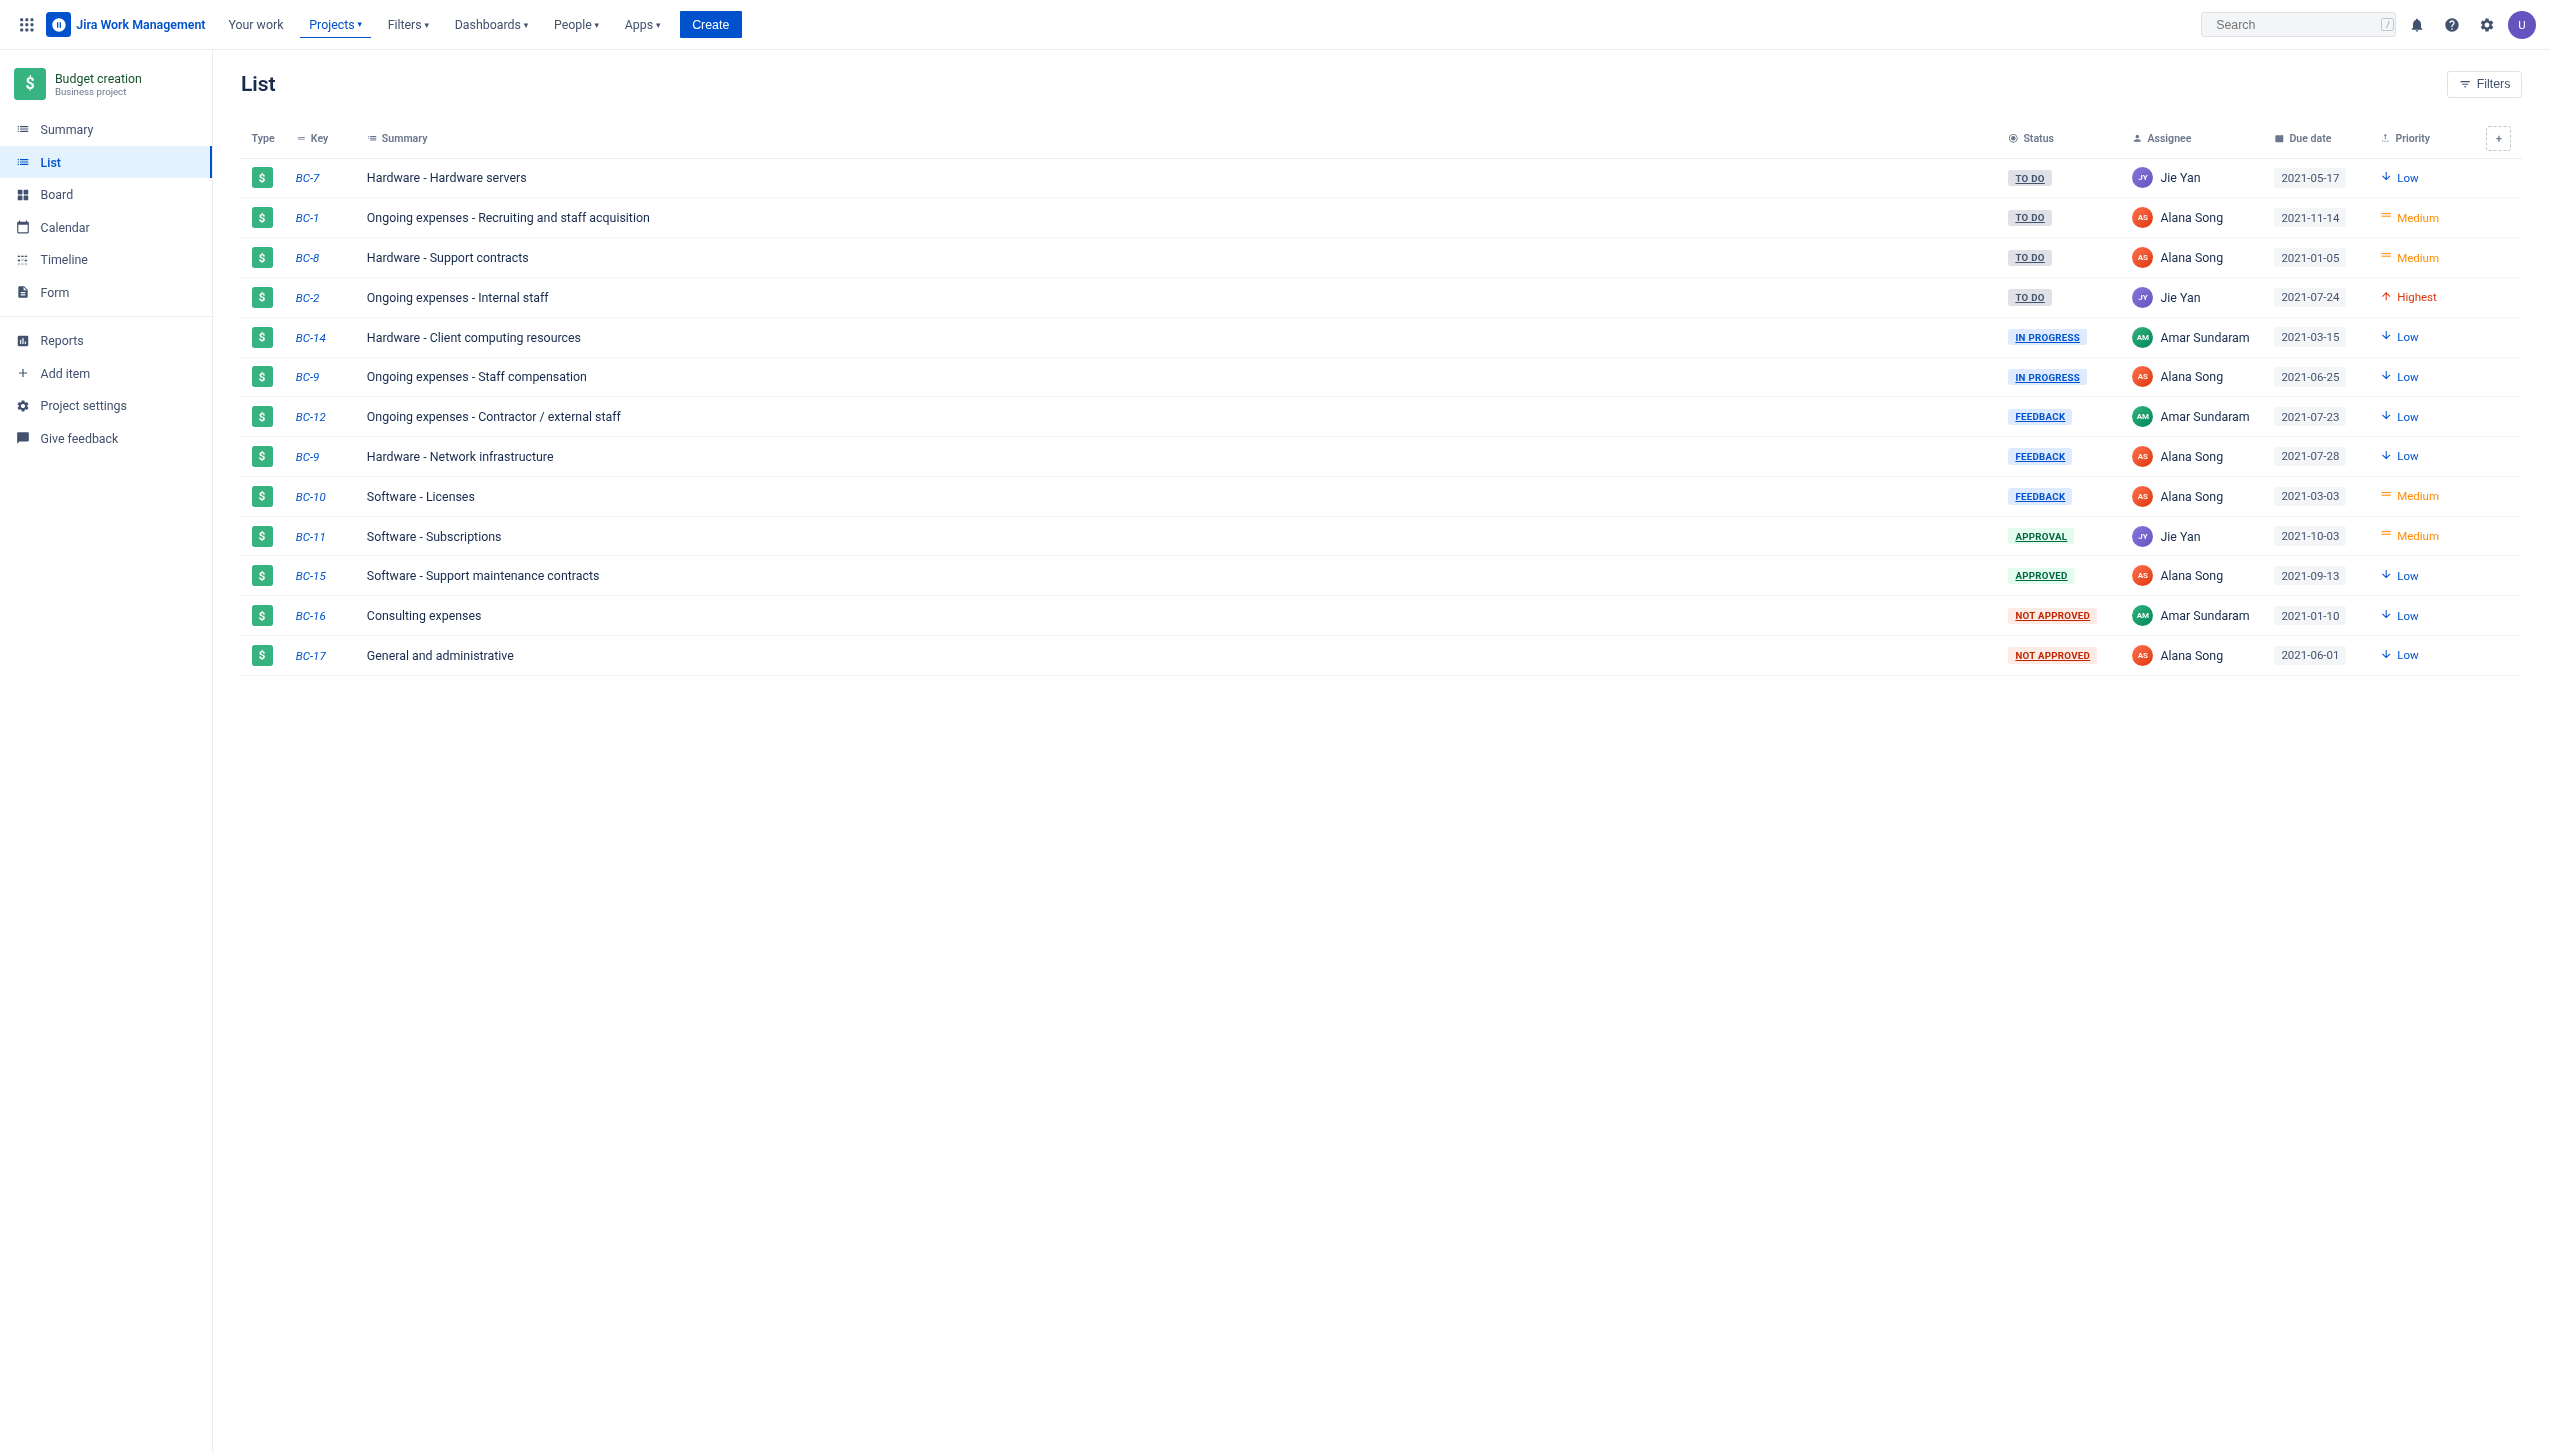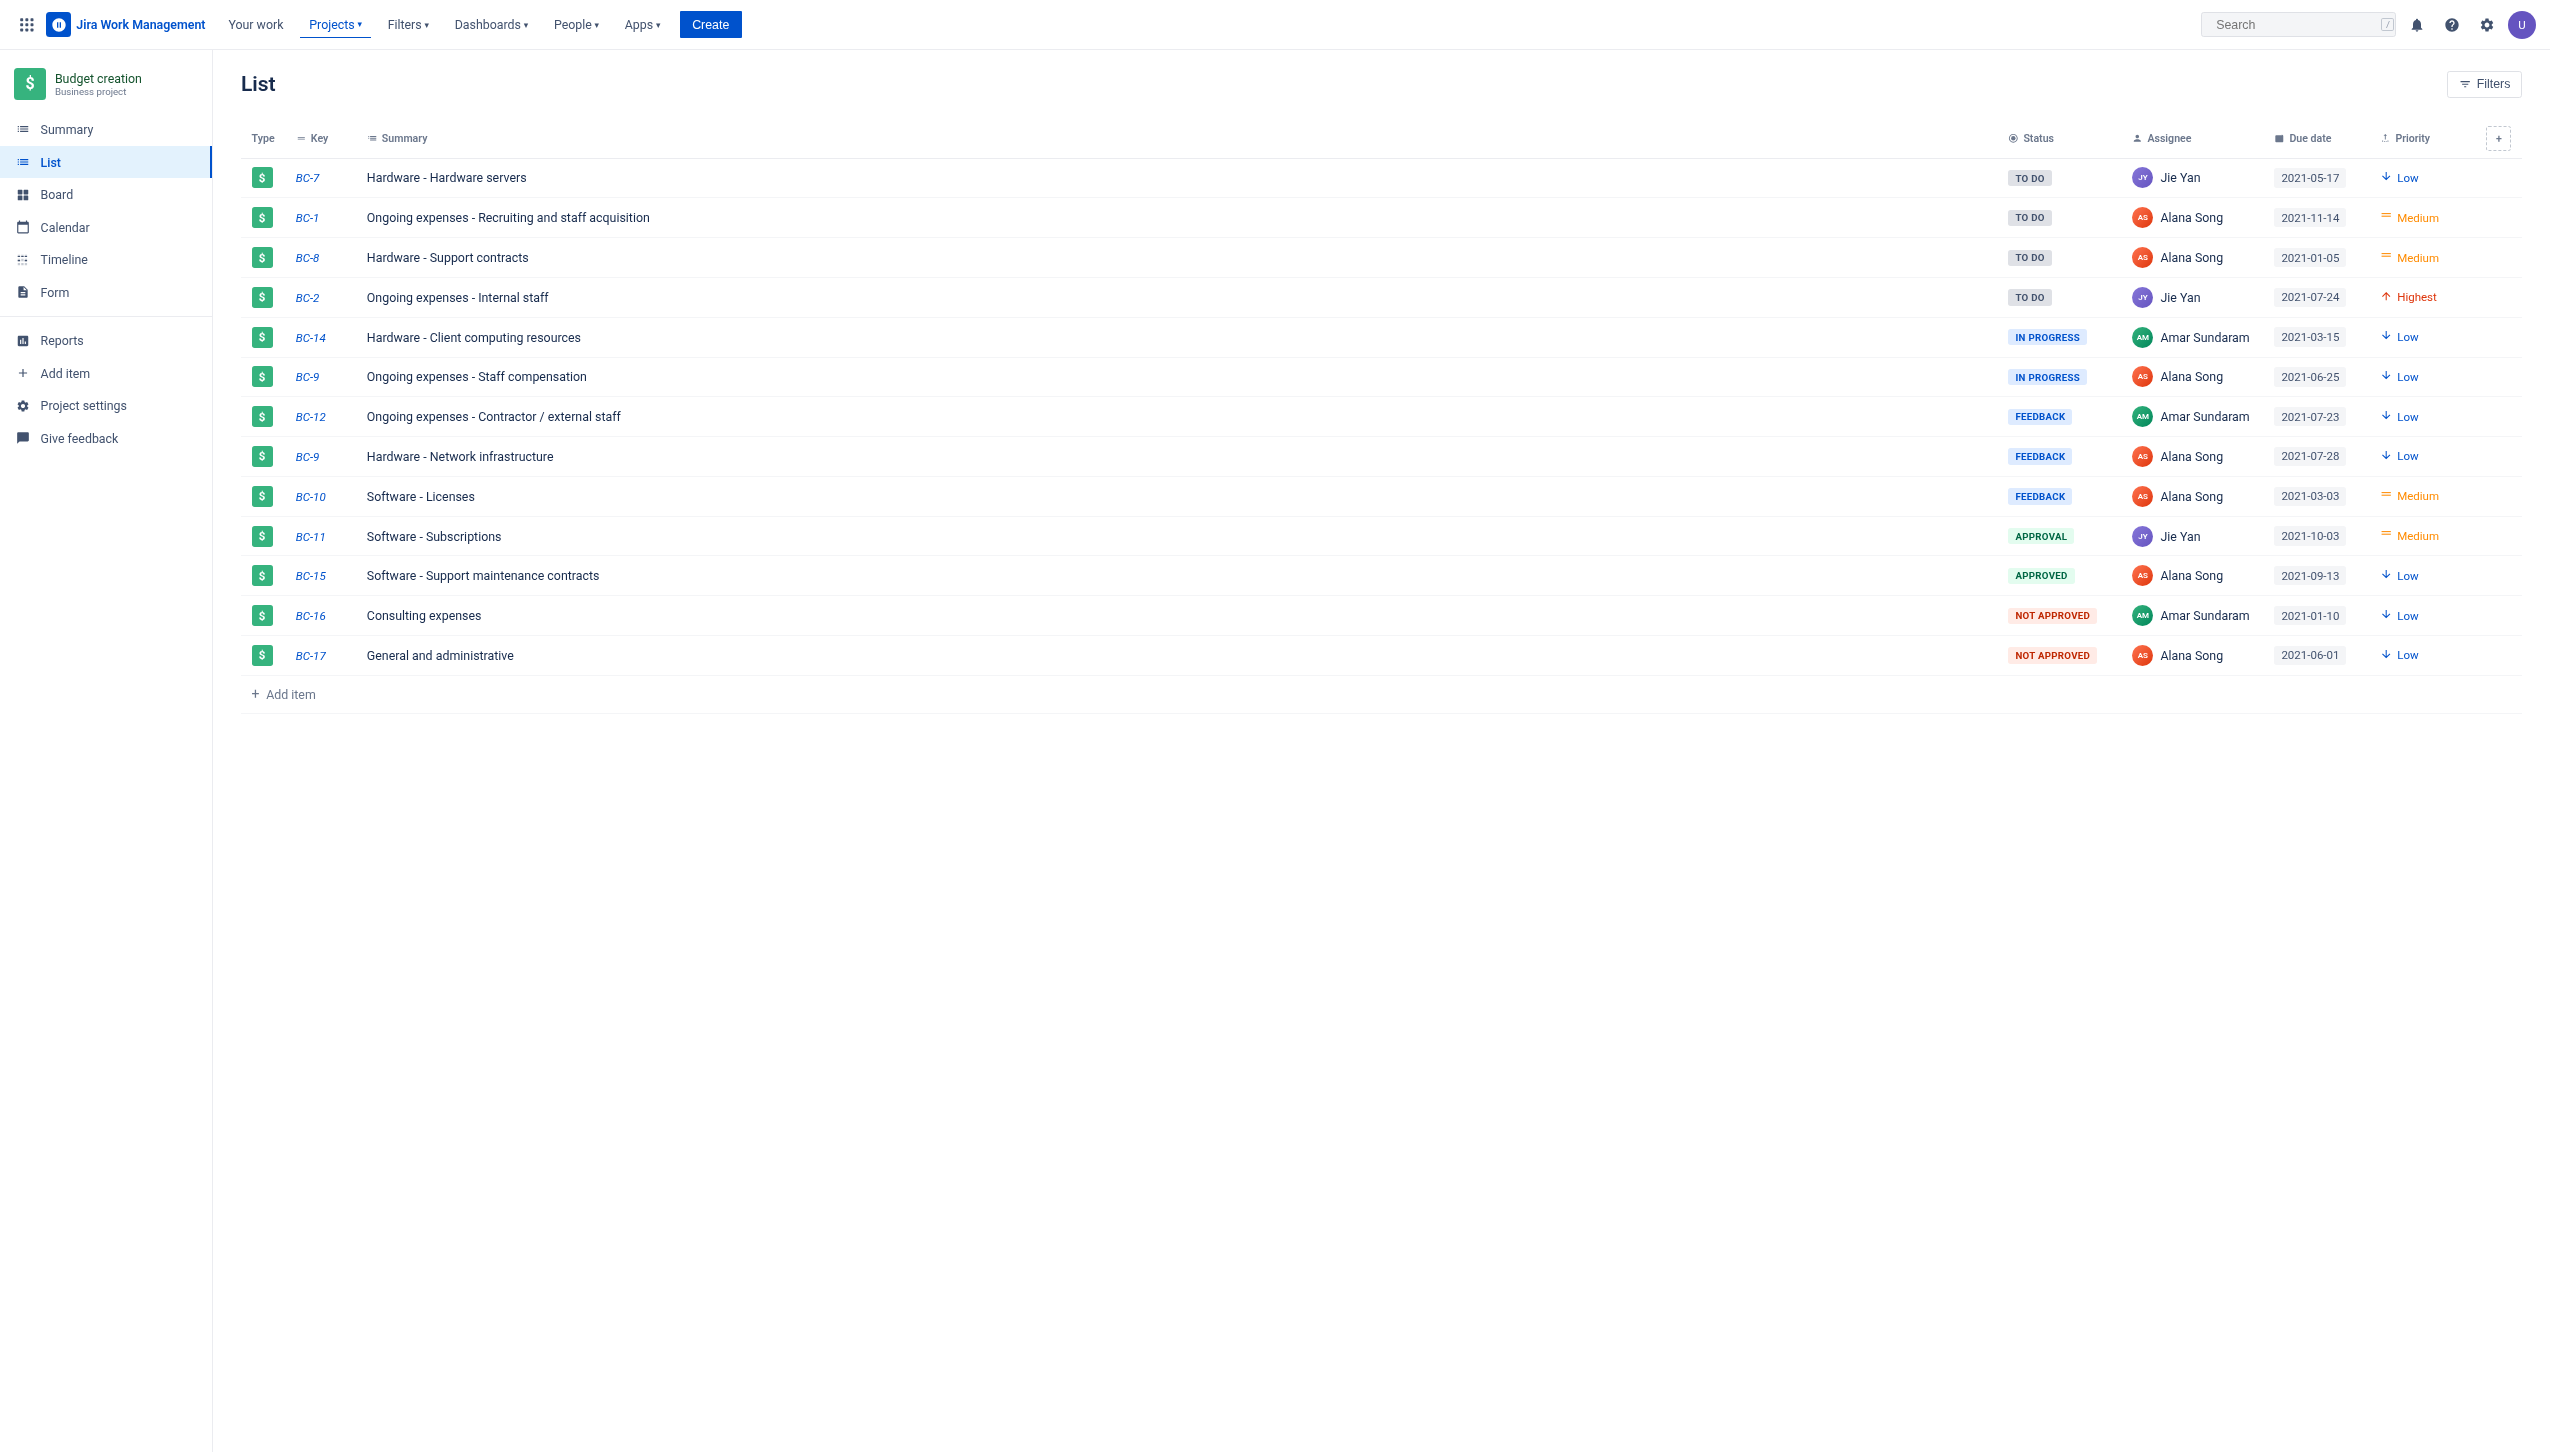--- a/index.html
+++ b/index.html
@@ -62,21 +62,21 @@
     .col-summary { min-width: 266px; }
     .col-status { width: 124px; }
     .col-assignee { width: 142px; }
     .col-duedate { width: 106px; }
     .col-priority { width: 106px; }
     .col-add { width: 32px; }
 
     .type-icon { width: 21px; height: 21px; background: #36b37e; border-radius: 2.7px; display: flex; align-items: center; justify-content: center; color: #fff; font-size: 11.5px; font-weight: bold; }
     .key-link { color: #0052cc; font-size: 11.5px; cursor: pointer; font-style: italic; }
 
-    .status-badge { display: inline-block; padding: 2.7px 7px; border-radius: 2.7px; font-size: 9.7px; font-weight: 700; letter-spacing: 0.3px; white-space: nowrap; }
+    .status-badge { display: inline-block; padding: 2.7px 7px; border-radius: 2.7px; font-size: 9.7px; font-weight: 700; letter-spacing: 0.3px; white-space: nowrap; text-decoration: underline; }
     .status-todo { background: #dfe1e6; color: #42526e; }
     .status-inprogress { background: #deebff; color: #0052cc; }
     .status-feedback { background: #deebff; color: #0052cc; }
     .status-approval { background: #e3fcef; color: #006644; }
     .status-approved { background: #e3fcef; color: #006644; }
     .status-notapproved { background: #ffebe6; color: #bf2600; }
 
     .assignee-cell { display: flex; align-items: center; gap: 7px; }
     .assignee-avatar { width: 21px; height: 21px; border-radius: 50%; object-fit: cover; }
 
@@ -780,24 +780,18 @@
     <td class="col-priority">
       <div class="priority-cell priority-low">
         <span><svg width="12.4" height="12.4" viewBox="0 0 24 24" fill="#0052cc">
                     <path d="M20 12l-1.41-1.41L13 16.17V4h-2v12.17l-5.58-5.59L4 12l8 8 8-8z"></path>
                   </svg></span>
         <span>Low</span>
       </div>
     </td>
     <td></td>
   </tr>
-          <tr class="add-item-row">
-            <td colspan="8">
-  <span class="add-item-plus">+</span>
-  <span>Add item</span>
-</td>
-          </tr>
         </tbody>
     </table>
 
   </main>
 </div>
 
 
 </body></html>

